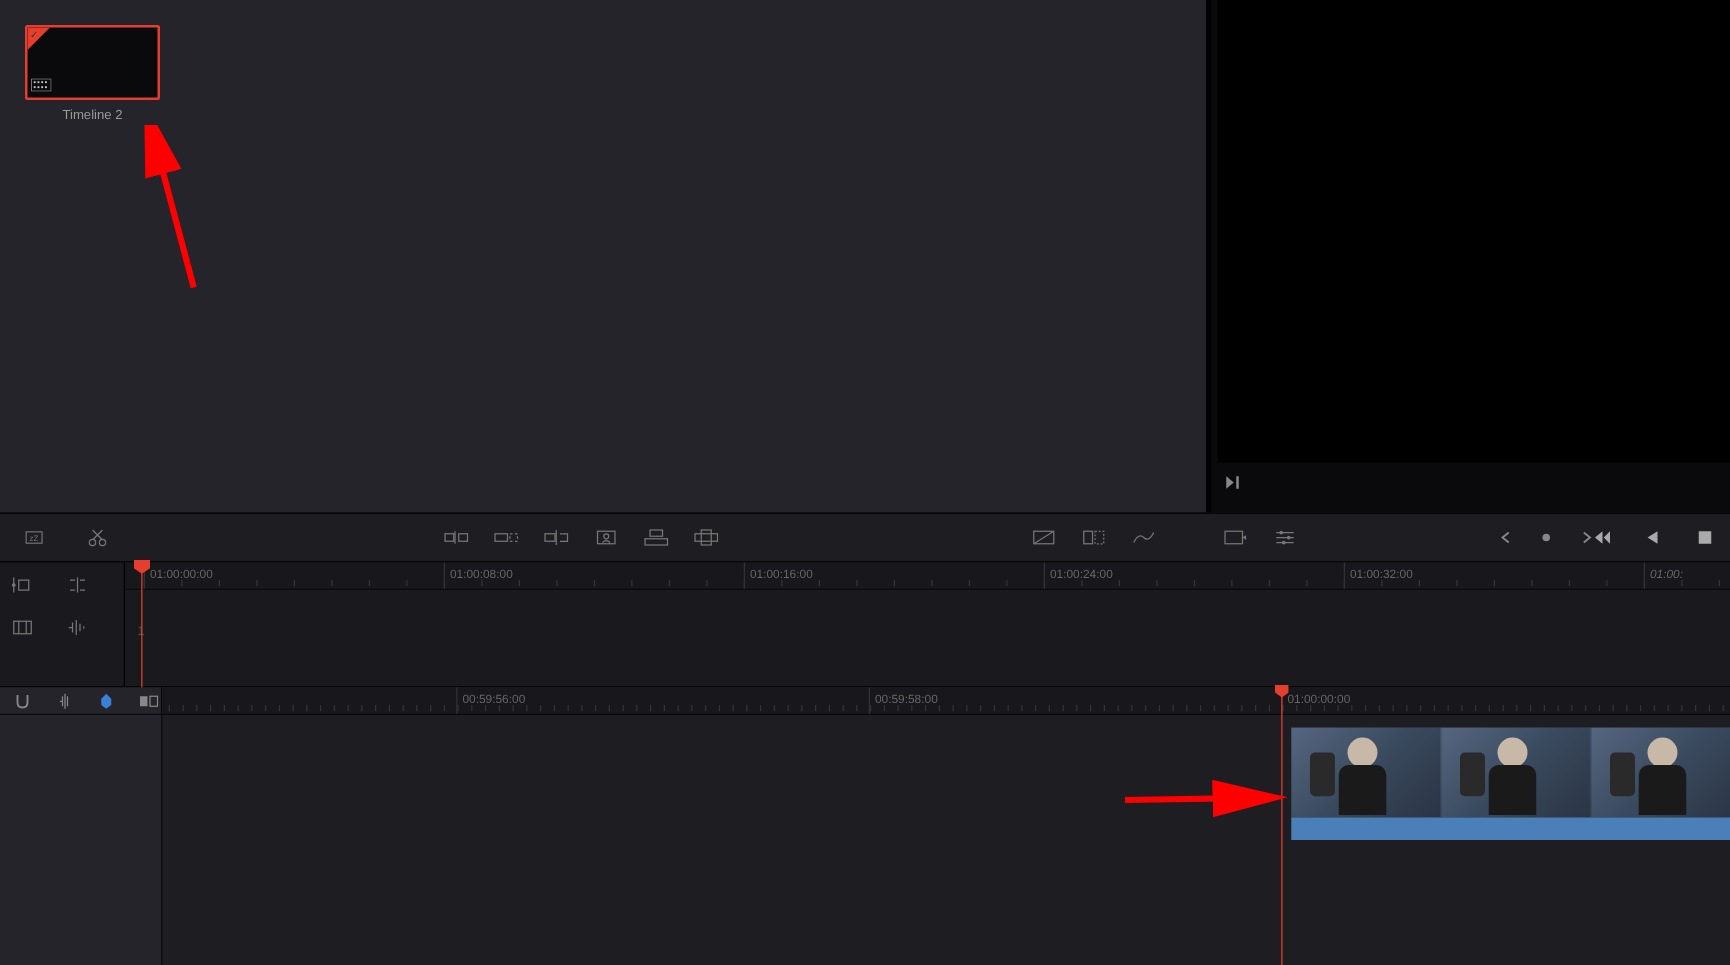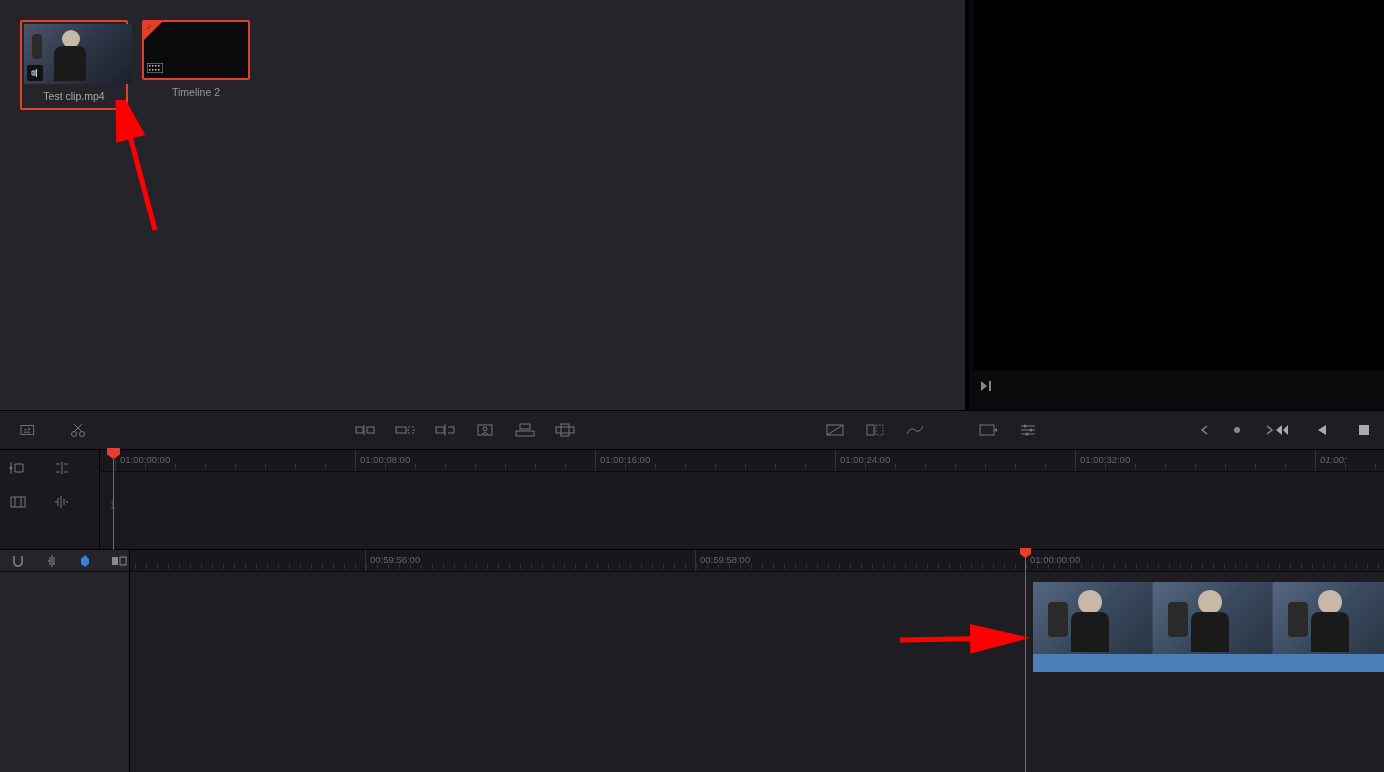--- a/index.html
+++ b/index.html
@@ -363,37 +363,20 @@
   background: #2a2a2a;
   border-radius: 4px;
 }
 </style>
 </head>
 <body>
 
 <div class="top-section">
   <div class="media-pool">
     <div class="clips-container">
-      <div class="clip-item">
-        <div class="clip-selected-wrap">
-          <div class="clip-thumb" style="border:none">
-            <div class="thumb-content">
-              <div class="frame-mic" style="top:10px;left:8px;width:10px;height:25px"></div>
-              <div class="frame-head" style="top:6px;left:38px;width:18px;height:18px"></div>
-              <div class="frame-body" style="top:22px;left:30px;width:32px;height:35px"></div>
-            </div>
-            <div class="audio-badge">
-              <svg width="10" height="10" viewBox="0 0 10 10">
-                  <path d="M2 3 L4 3 L4 7 L2 7 Z M5 2 L5 8 M6.5 1 L6.5 9" stroke="#ccc" stroke-width="1" fill="none"></path>
-                </svg>
-            </div>
-          </div>
-          <div class="clip-label selected">Test clip.mp4</div>
-        </div>
-      </div>
       <div class="clip-item">
         <div class="clip-thumb selected">
           <div class="timeline-corner"></div>
           <span class="timeline-check">✓</span>
           <div class="timeline-badge">
             <svg width="16" height="10" viewBox="0 0 16 10">
                 <rect x="0" y="0" width="16" height="10" fill="none" stroke="#ccc" stroke-width="0.8"></rect>
                 <rect x="2" y="2" width="1.5" height="1.5" fill="#ccc"></rect>
                 <rect x="5" y="2" width="1.5" height="1.5" fill="#ccc"></rect>
                 <rect x="8" y="2" width="1.5" height="1.5" fill="#ccc"></rect>

